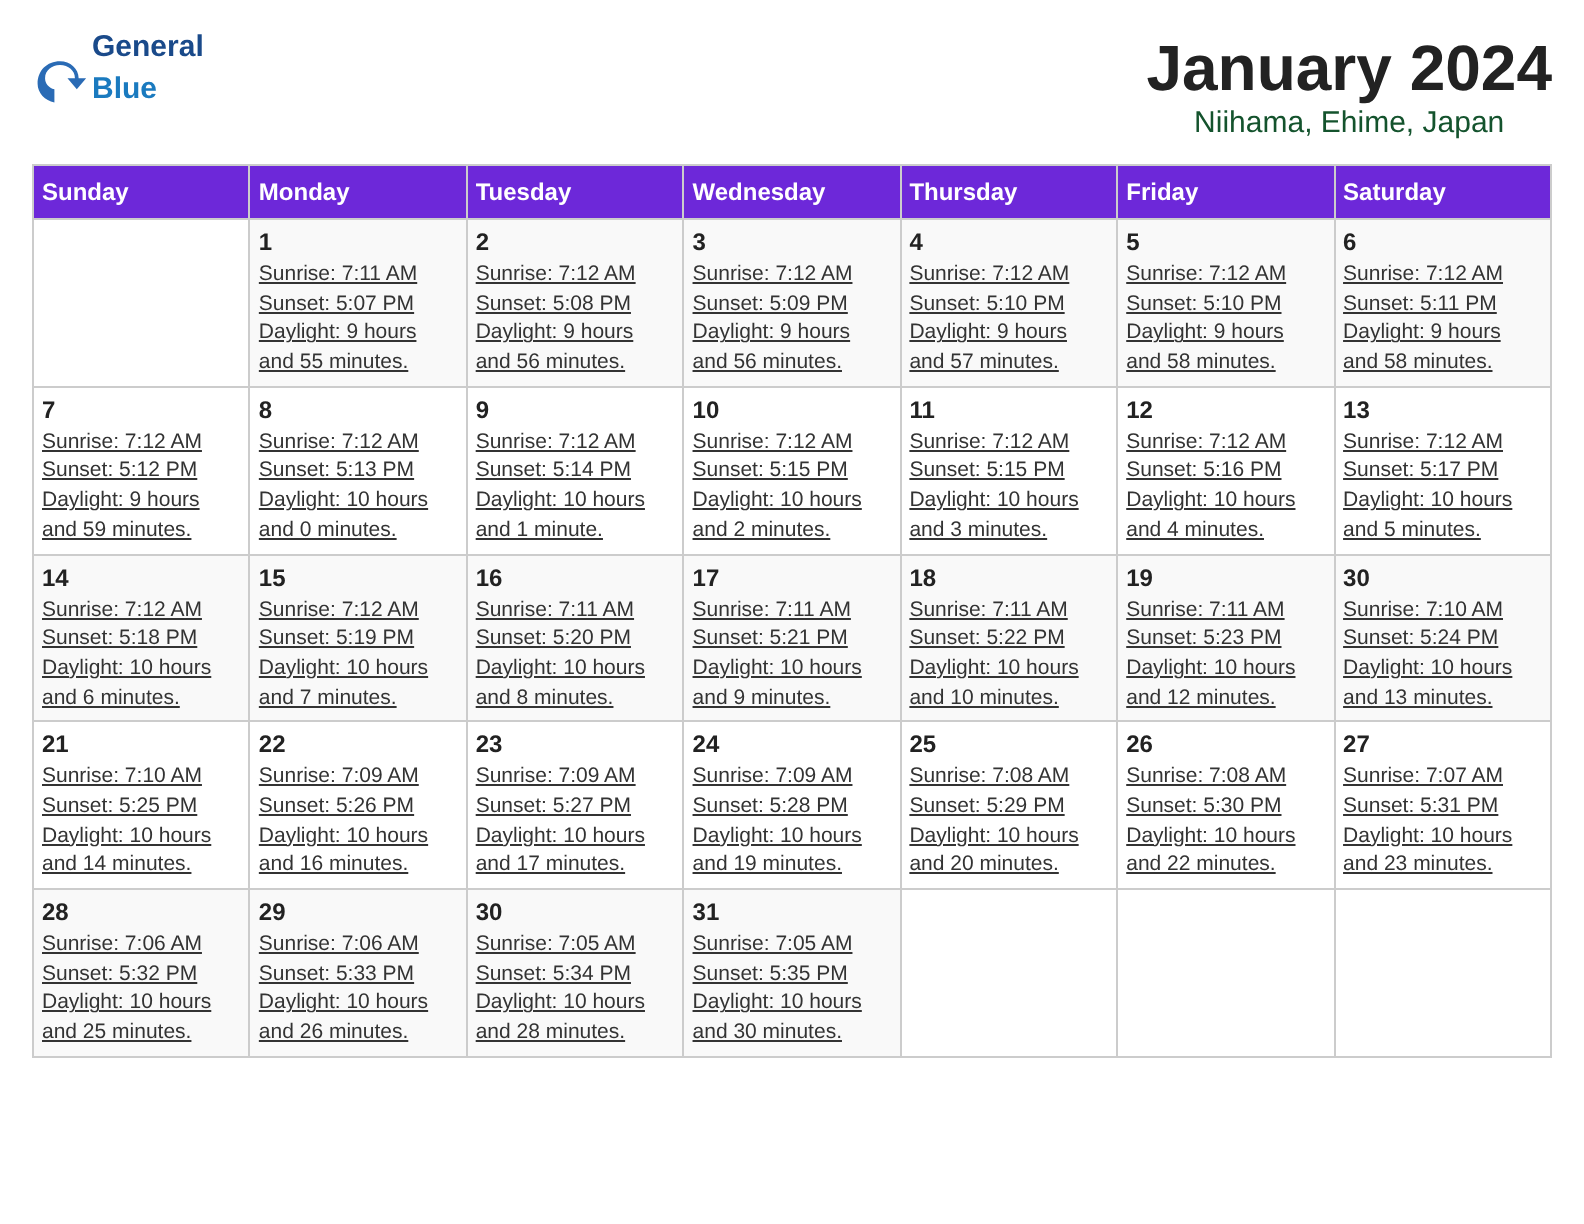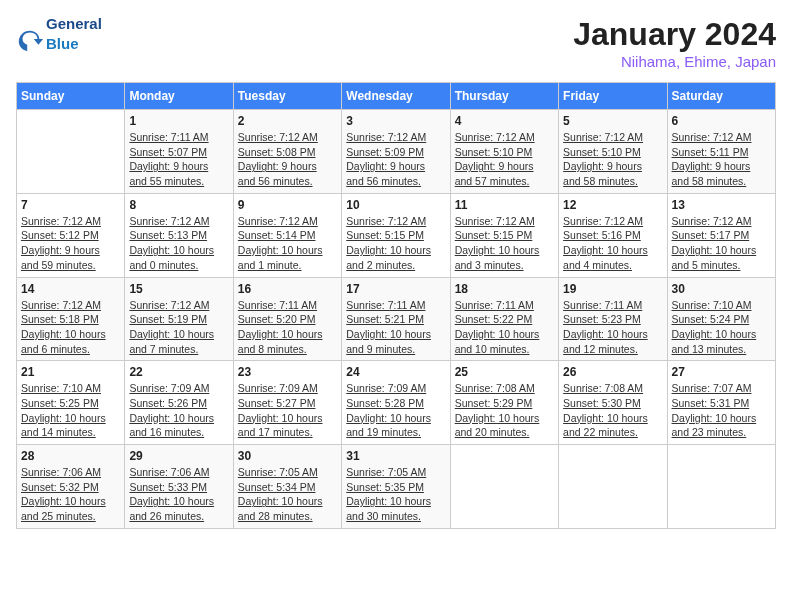--- a/index.html
+++ b/index.html
@@ -23,30 +23,30 @@
       font-weight: bold;
       color: #1a4a8a;
     }
     .logo-general { font-size: 15px; font-weight: bold; color: #1a4a8a; }
     .logo-blue { font-size: 15px; font-weight: bold; color: #1a7abf; }
     .logo-icon {
       width: 28px;
       height: 28px;
       margin-right: 2px;
     }
-    .title-block { text-align: right; }
+    .title-block { text-align: center; }
     .title-block h1 { font-size: 32px; color: #222; font-weight: bold; }
-    .title-block h2 { font-size: 15px; color: #8b5cf6; font-weight: normal; }
+    .title-block h2 { font-size: 15px; color: #14532d; font-weight: normal; }
     table {
       width: 100%;
       border-collapse: collapse;
       font-size: 11px;
     }
     thead tr th {
-      background-color: #3b82f6;
+      background-color: #6d28d9;
       color: #fff;
       padding: 6px 4px;
       text-align: left;
       font-size: 12px;
       font-weight: bold;
       border: 1px solid #ccc;
     }
     tbody tr td {
       border: 1px solid #ccc;
       padding: 4px 4px;

